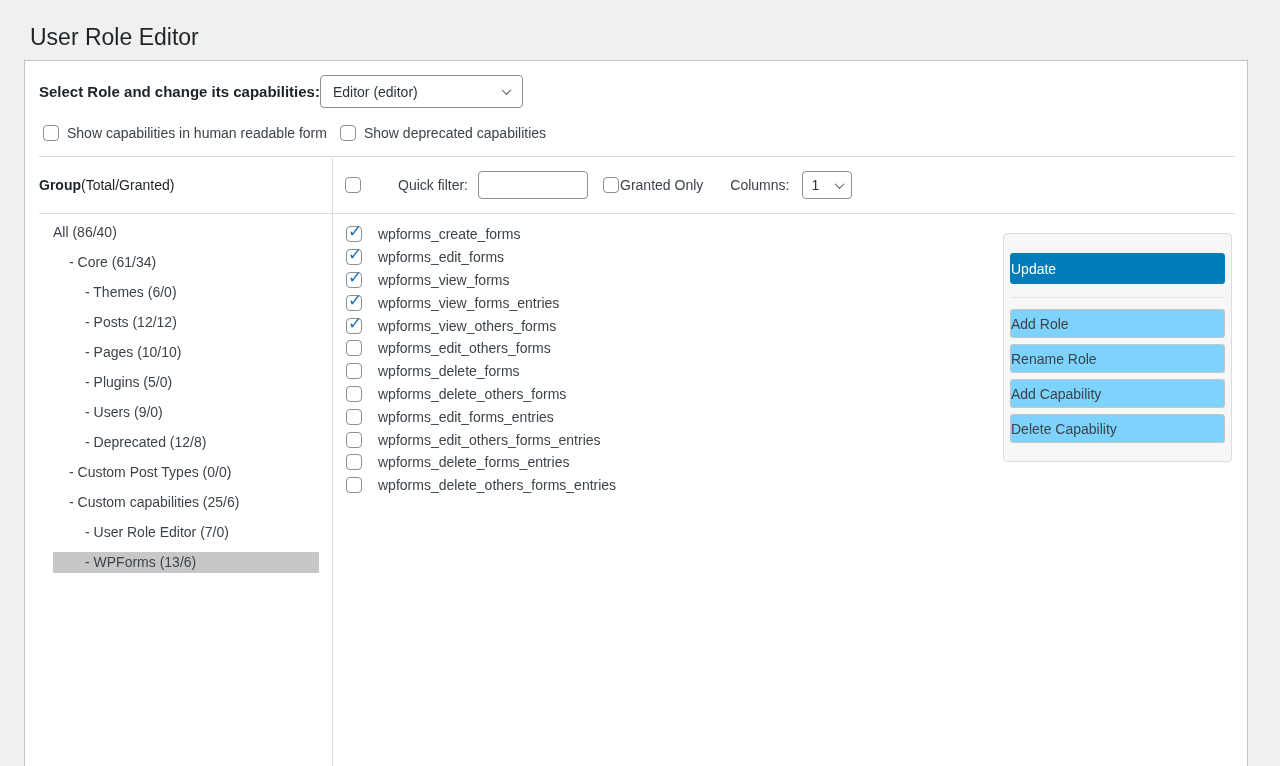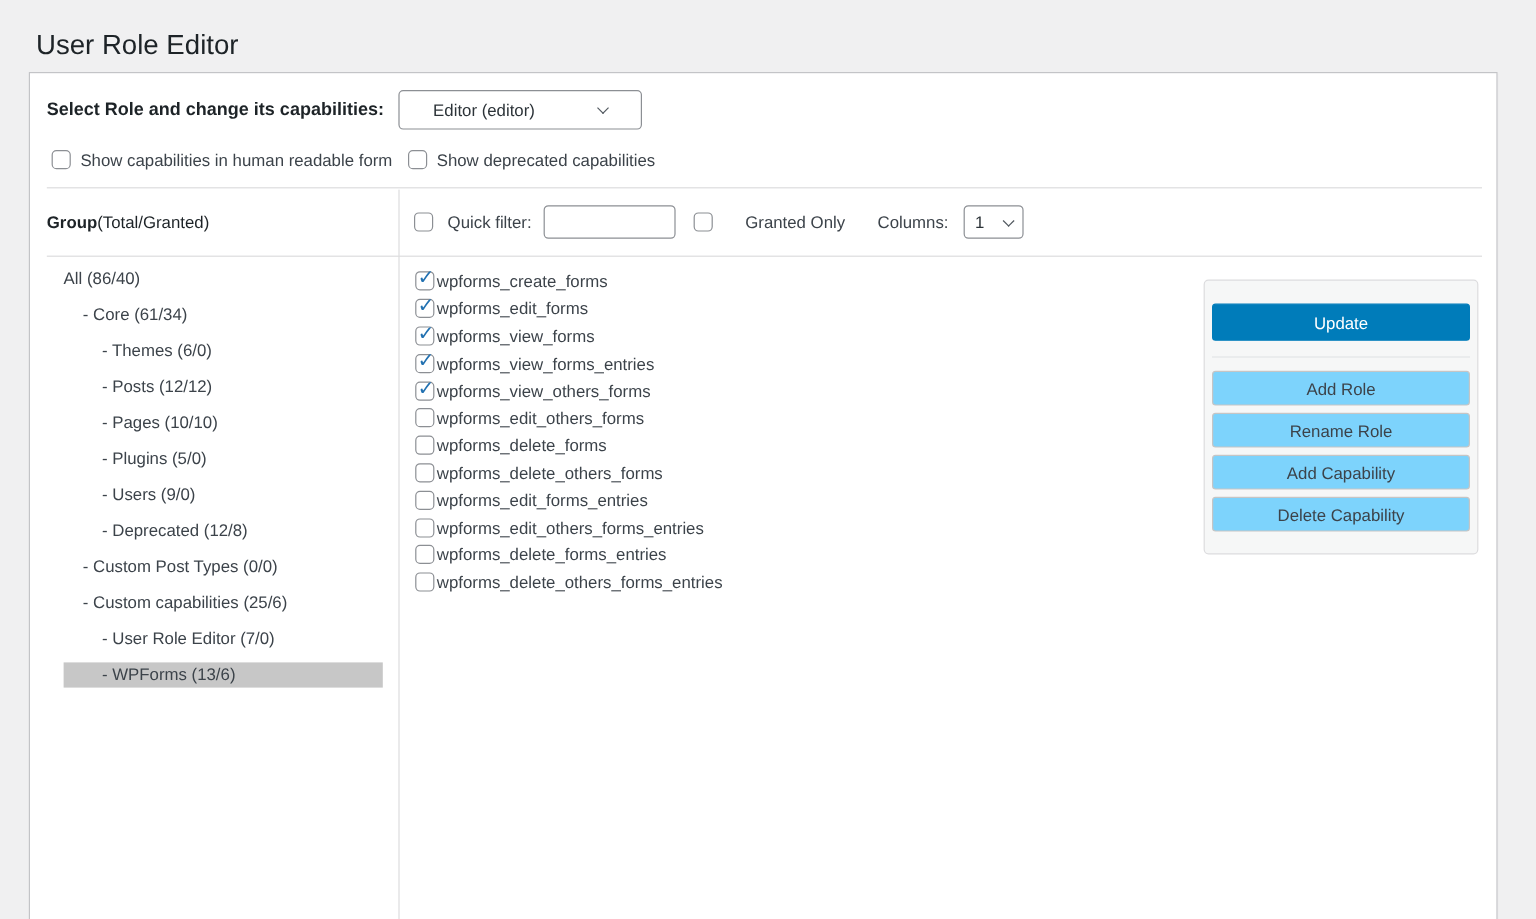--- a/index.html
+++ b/index.html
@@ -17,24 +17,24 @@
   .panel {
     position: absolute; left: 24px; top: 60px; width: 1224px; height: 720px;
     background: #fff; border: 1px solid #c3c4c7;
     box-shadow: 0 1px 1px rgba(0,0,0,.04);
   }
   
   .role-row {
     position: absolute; left: 14px; top: 14px; height: 33px;
     display: flex; align-items: center;
   }
-  .role-label { font-size: 15px; font-weight: 700; color: #1d2327; margin-right: 12px; }
+  .role-label { font-size: 15px; font-weight: 700; color: #1d2327; margin-right: 0; }
   .select {
     height: 33px; background: #fff; border: 1px solid #8c8f94; border-radius: 4px;
-    display: inline-flex; align-items: center; padding: 0 28px; color: #2c3338;
+    display: inline-flex; align-items: center; padding: 0 12px; color: #2c3338;
     cursor: pointer;
   }
   .role-select { width: 203px; justify-content: space-between; }
   .chev {
     width: 7px; height: 7px; flex: 0 0 auto;
     border-right: 1.6px solid #50575e; border-bottom: 1.6px solid #50575e;
     transform: rotate(45deg) translate(-1px,-1px); margin-left: 10px;
   }
   
   .checkbox {
@@ -61,51 +61,51 @@
   .group-header {
     position: absolute; left: 14px; top: 96px; height: 56px;
     display: flex; align-items: center; color: #1d2327;
   }
   .group-header .bold { font-weight: 700; }
   .filter-row {
     position: absolute; left: 0; top: 96px; height: 56px; right: 0;
     display: flex; align-items: center;
   }
   .filter-row .sel-all { margin-left: 320px; }
-  .filter-row .qf-label { margin-left: 12px; }
+  .filter-row .qf-label { margin-left: 37px; }
   .qf-input {
     margin-left: 10px; width: 110px; height: 28px;
     border: 1px solid #8c8f94; border-radius: 4px; background: #fff;
     font: inherit; color: #2c3338; padding: 0 8px;
   }
   .filter-row .granted-cb { margin-left: 15px; }
-  .filter-row .granted-label { margin-left: 27px; }
+  .filter-row .granted-label { margin-left: 1px; }
   .filter-row .col-label { margin-left: 27px; }
   .columns-select { margin-left: 13px; height: 28px; width: 50px; padding: 0 8px; justify-content: space-between; }
   .columns-select .chev { margin-left: 6px; }
   
   .group-tree { position: absolute; left: 0; top: 152px; width: 307px; padding-top: 4px; }
   .group-row { height: 30px; display: flex; align-items: center; padding-left: 28px; cursor: pointer; }
   .group-row-inner { height: 21px; line-height: 21px; width: 266px; }
   .group-row-inner.lvl1 { padding-left: 16px; }
   .group-row-inner.lvl2 { padding-left: 32px; }
   .group-row-inner.checked { background: #c7c7c7; }
   
   .caps-list { position: absolute; left: 321px; top: 162px; }
   .cap-row { height: 22.8px; display: flex; align-items: center; }
-  .cap-name { margin-left: 2px; }
+  .cap-name { margin-left: 16px; }
   
   .actions-panel {
     position: absolute; left: 978px; top: 172px; width: 229px; height: 229px;
     background: #f6f7f7; border: 1px solid #dcdcde; border-radius: 4px;
     padding: 0 6px;
   }
   .btn {
     display: block; width: 100%; height: 29px; border-radius: 3px;
-    font: inherit; cursor: pointer; text-align: center;
+    font: inherit; cursor: pointer; text-align: left;
   }
   .btn-primary {
     margin-top: 19px; height: 31px;
     background: #007cba; border: 1px solid #007cba; color: #fff;
   }
   .actions-divider { height: 1px; background: #e2e4e7; margin-top: 13px; }
   .btn-secondary {
     background: #7dd3fc; border: 1px solid #c5c5c5; color: #3c434a;
     margin-top: 6px;
   }

